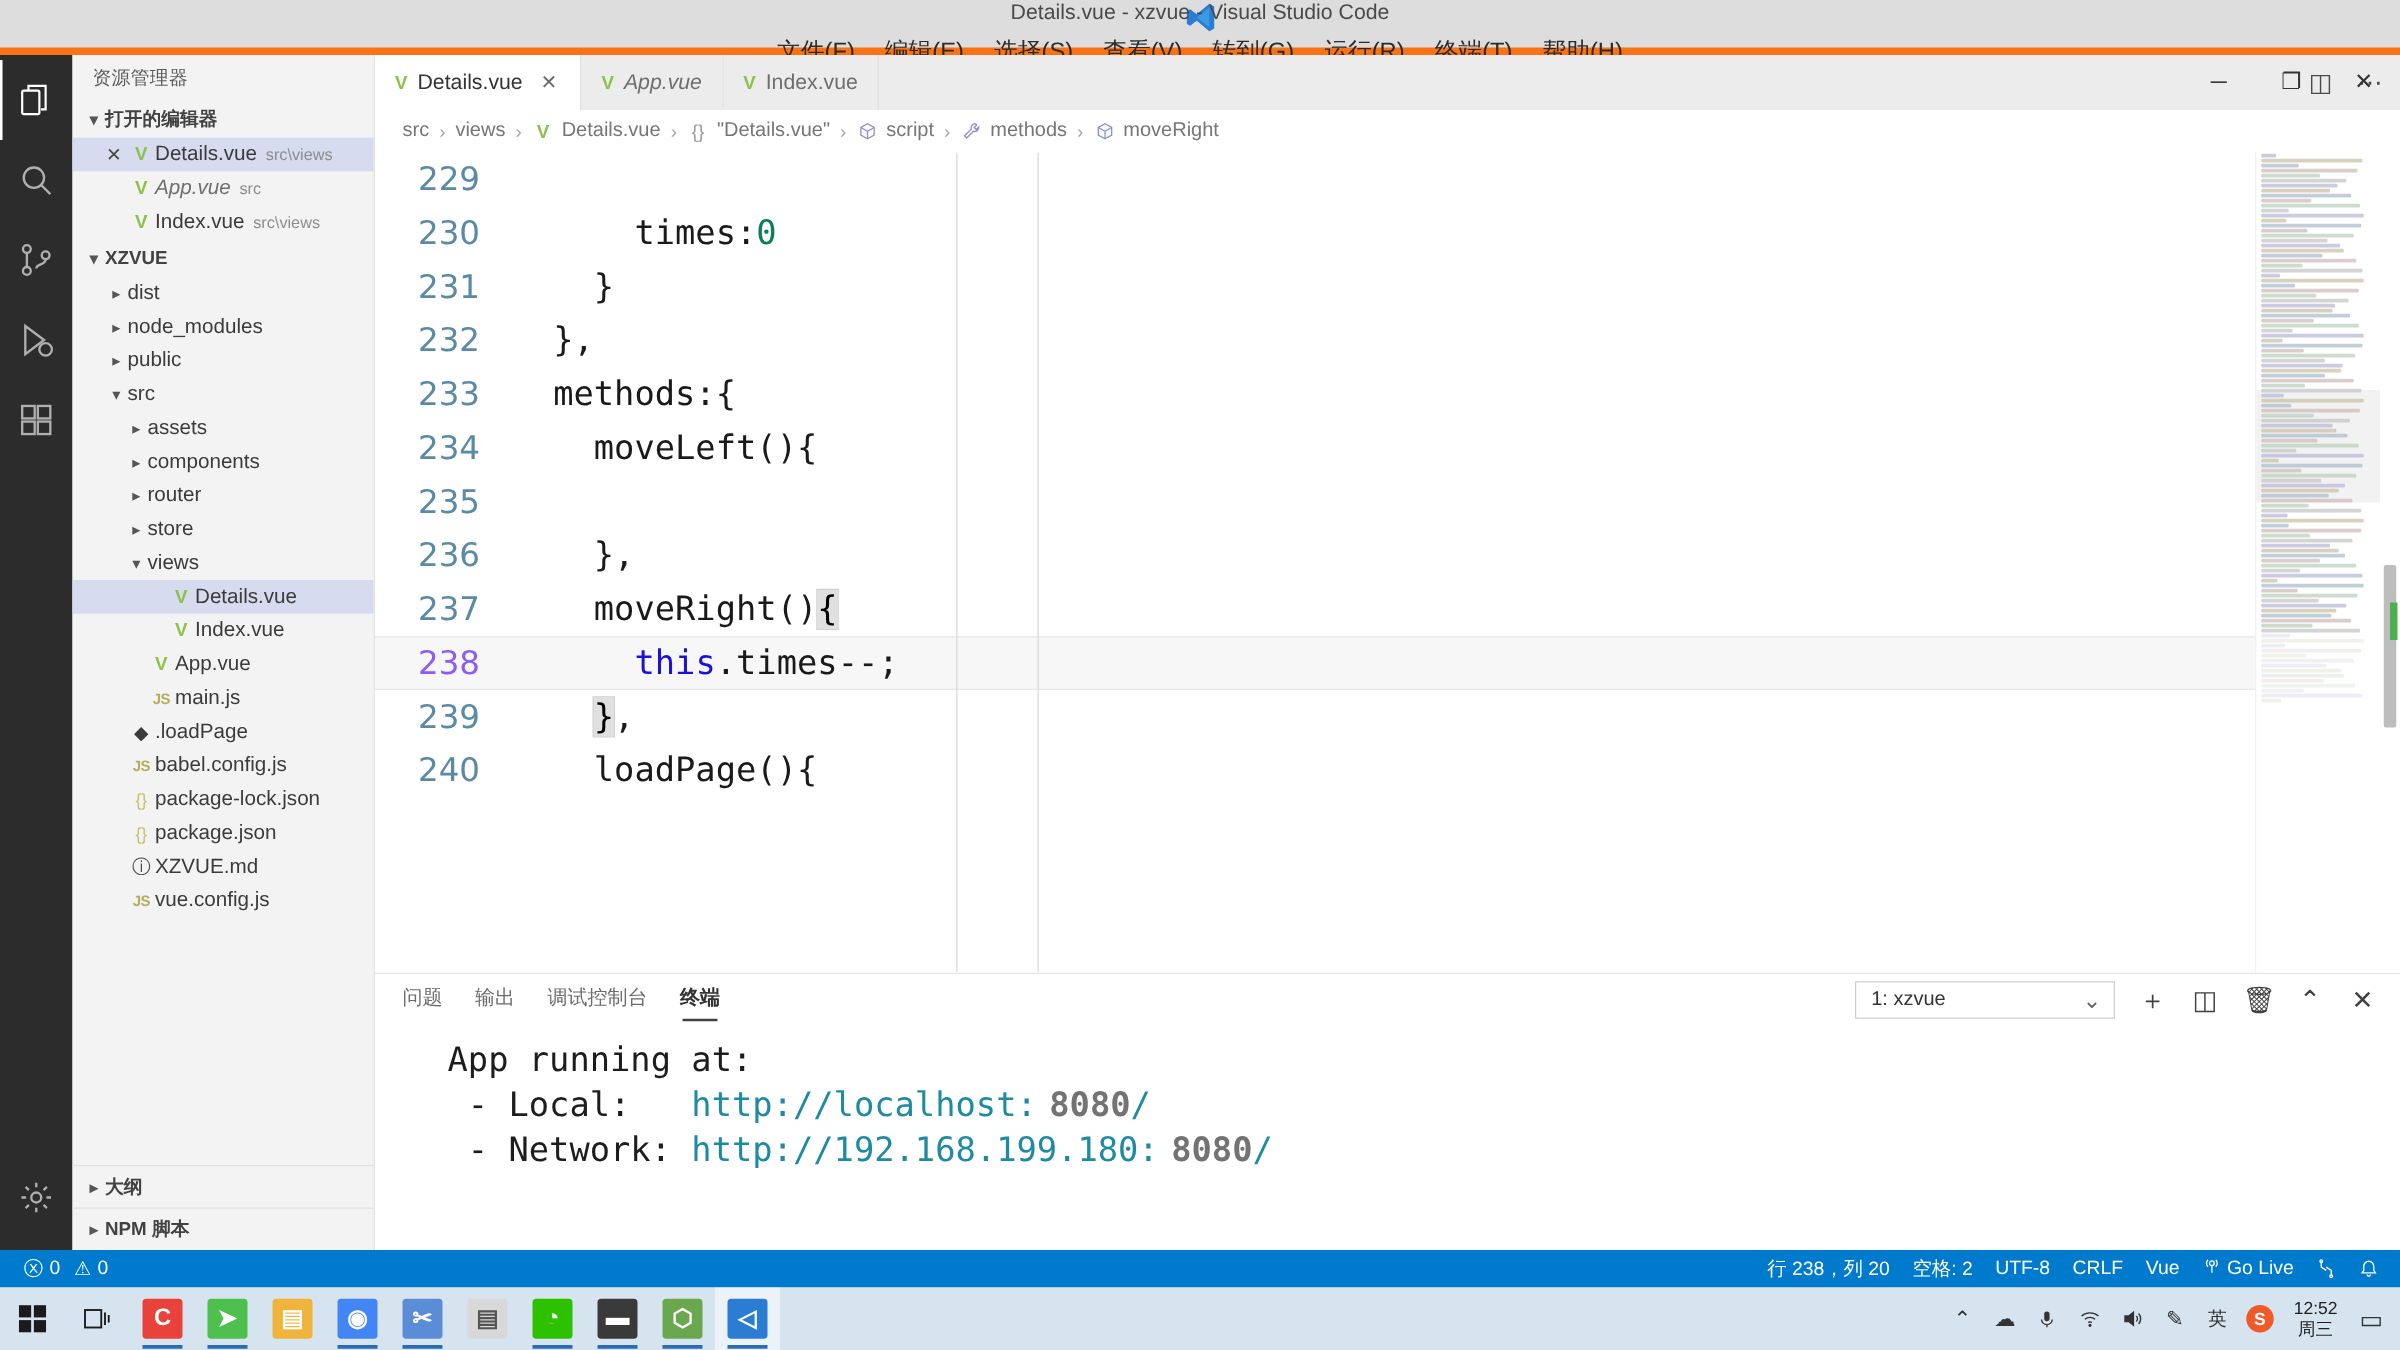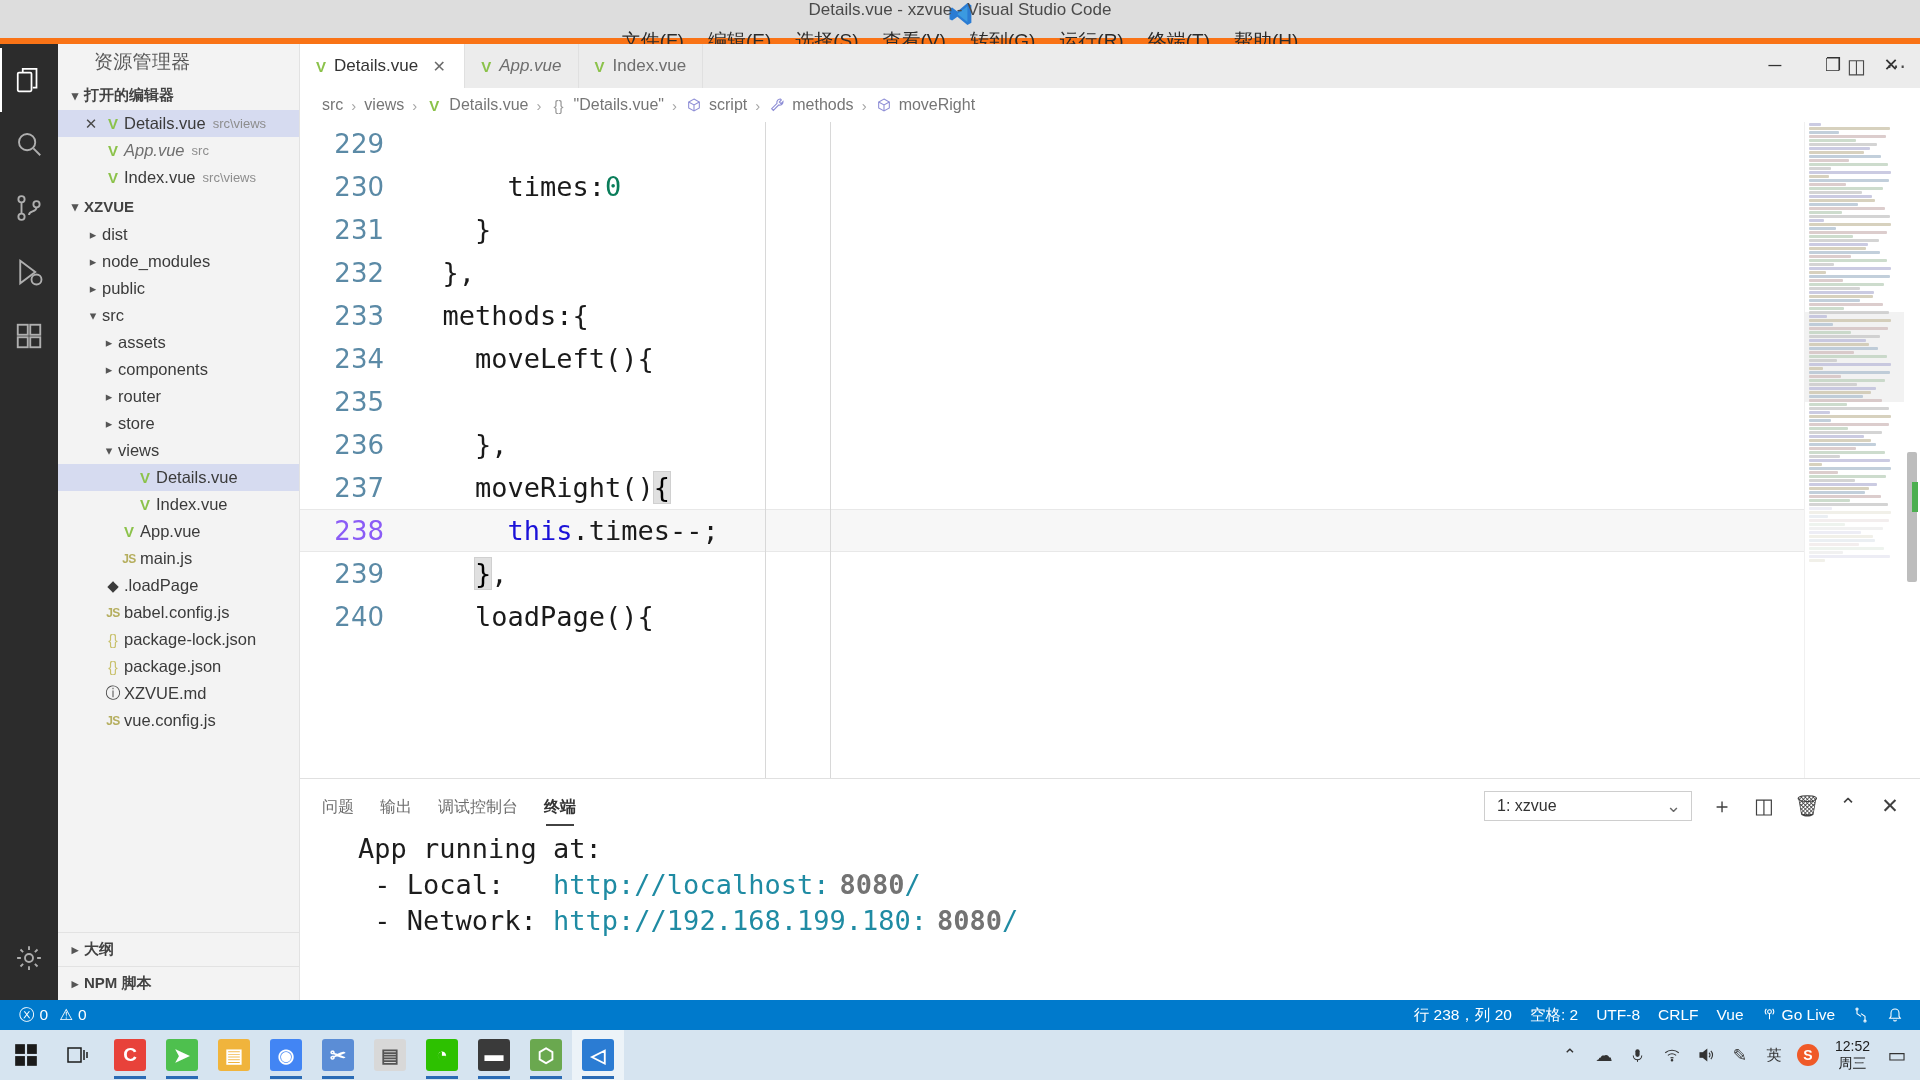--- a/index.html
+++ b/index.html
@@ -76,22 +76,22 @@
   
   .sidebar {
     width: 242px; min-width: 242px;
     background: #f3f3f3;
     display: flex; flex-direction: column;
     border-right: 1px solid #e2e2e2;
     font-size: 17px; color: #333;
   }
   .sb-title {
     height: 36px; display: flex; align-items: center;
-    padding-left: 36px;
-    font-size: 19px; color: #5a5a5a; letter-spacing: .3px;
+    padding-left: 16px;
+    font-size: 15px; color: #5a5a5a; letter-spacing: .3px;
   }
   .sb-section-head {
     height: 30px; display: flex; align-items: center;
     padding-left: 8px;
     font-size: 15px; font-weight: bold; color: #424242;
     cursor: default;
   }
   .chev { width: 18px; display: inline-flex; justify-content: center; color:#555; font-size: 13px;}
   .sb-list { overflow: hidden; }
   .row {
@@ -209,21 +209,21 @@
 
   
   .panel {
     height: 222px; min-height: 222px;
     background: #fff;
     border-top: 1px solid #e0e0e0;
     display: flex; flex-direction: column;
   }
   .panel-head {
     height: 42px; min-height:42px;
-    display: flex; align-items: flex-end;
+    display: flex; align-items: center;
     padding-left: 22px;
   }
   .ptab {
     font-size: 16px; color: #6d6d6d;
     margin-right: 26px; position: relative;
     padding-bottom: 3px; cursor: default;
   }
   .ptab.active { color: #333; font-weight: bold; }
   .ptab.active::after {
     content:""; position:absolute; left: 2px; right: 2px; bottom: -5px;

